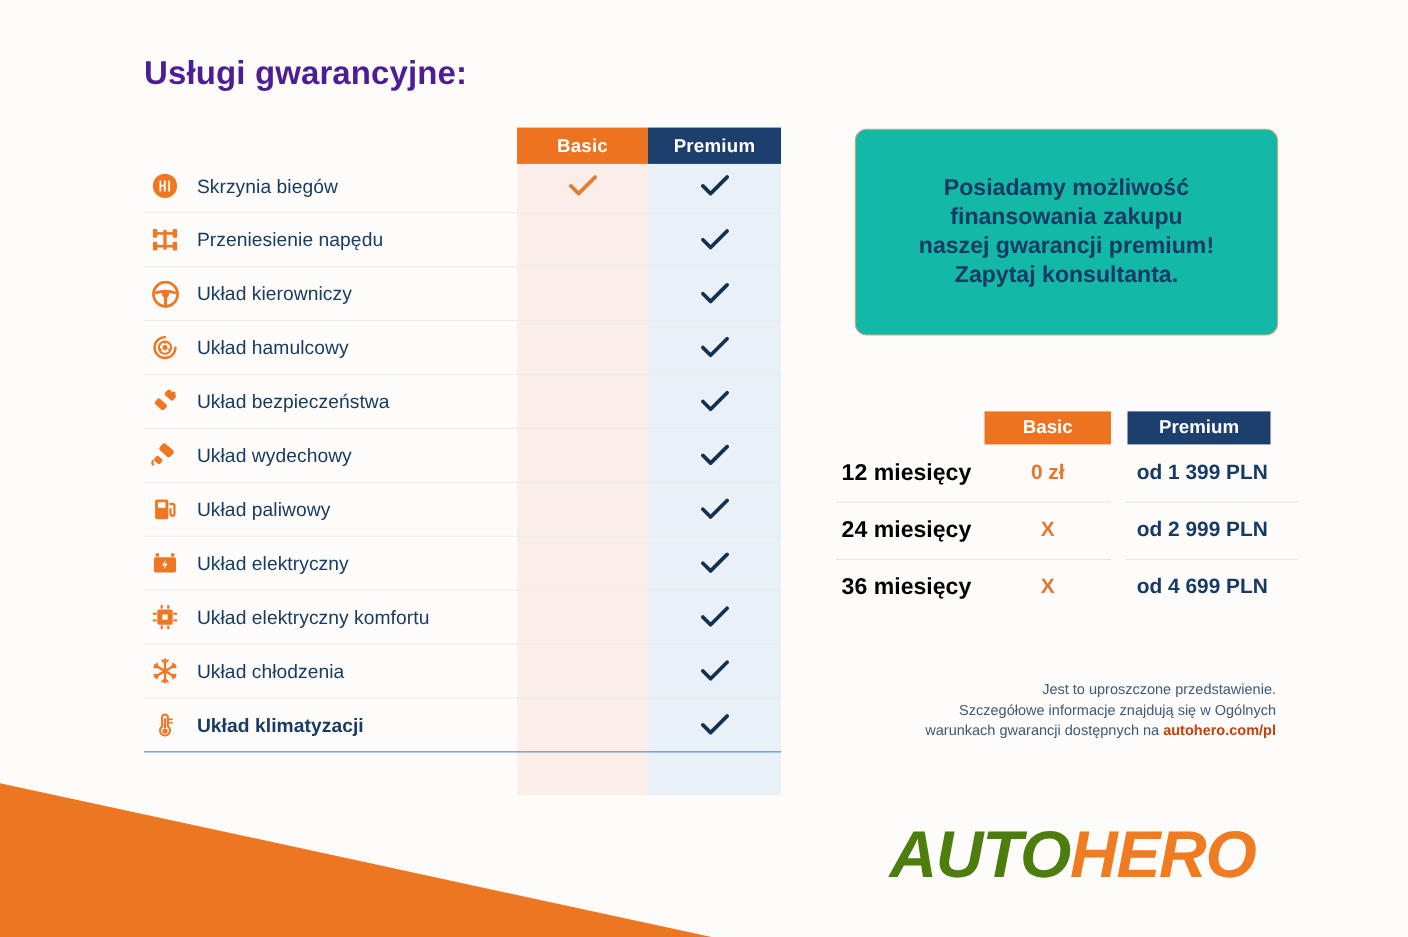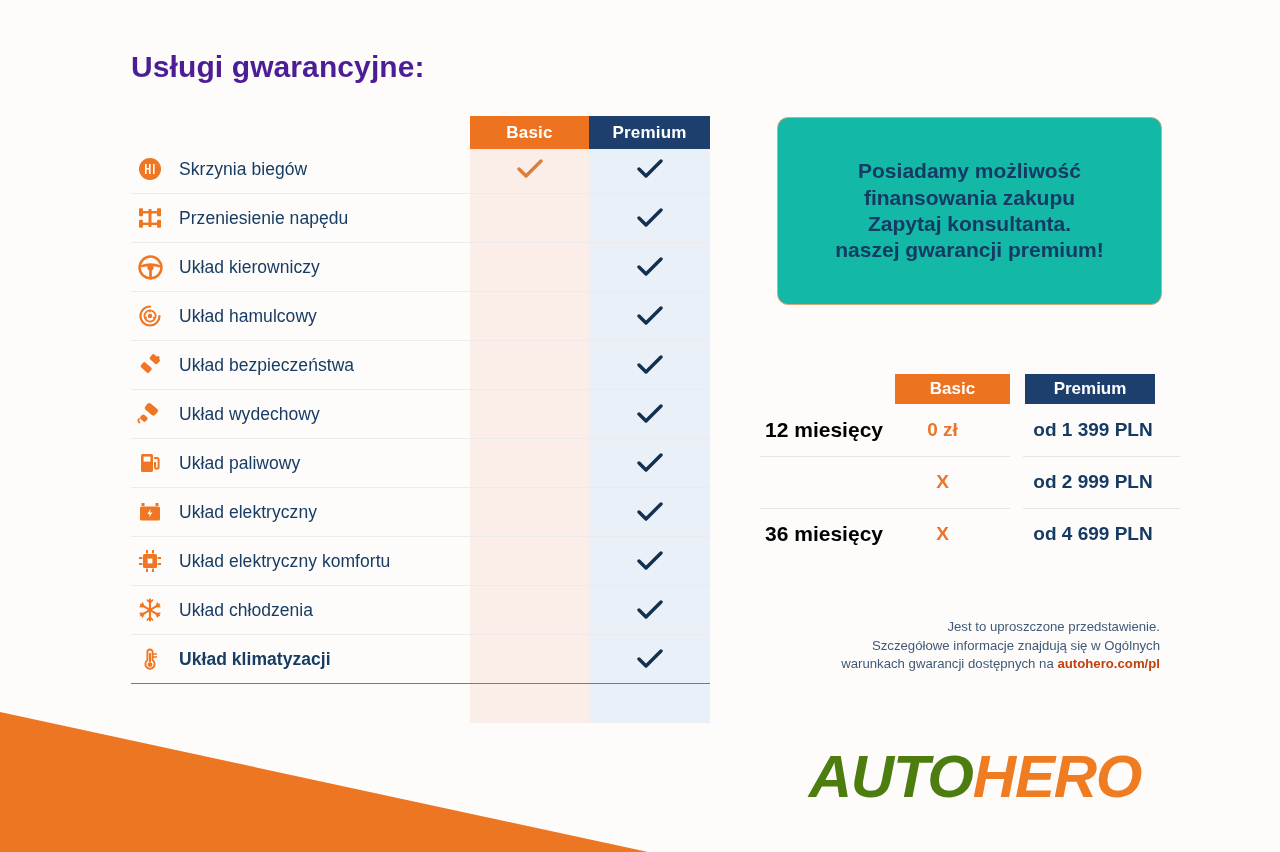--- a/index.html
+++ b/index.html
@@ -90,21 +90,21 @@
   }
   .ph.basic{left:135px;width:115px;background:#ee7321;}
   .ph.premium{left:265px;width:130px;background:#1c3f6e;}
 
   .prow{position:relative;height:52px;}
   .prow .sep-a{position:absolute;left:0;top:0;width:250px;height:1px;background:#e7e5e4;}
   .prow .sep-b{position:absolute;left:263px;top:0;width:157px;height:1px;background:#e7e5e4;}
   .pc{position:absolute;top:0;height:52px;display:flex;align-items:center;}
   .pc.term{left:0;width:135px;justify-content:flex-end;
     font-size:21px;font-weight:bold;color:#000000;padding-right:12px;box-sizing:border-box;}
-  .pc.basic{left:125px;width:115px;justify-content:center;
+  .pc.basic{left:135px;width:115px;justify-content:center;
     font-size:19px;font-weight:bold;color:#e8762c;}
   .pc.premium{left:258px;width:150px;justify-content:center;
     font-size:19px;font-weight:bold;color:#153a63;white-space:nowrap;}
 
   .disclaimer{
     position:absolute;left:0px;top:618px;width:400px;
     text-align:right;font-size:13.2px;color:#3f5a77;line-height:1.42;
   }
   .disclaimer b{font-weight:bold;color:#c2410c;}
 
@@ -370,41 +370,42 @@
 
     </div>
   </div>
 
   <div class="right-panel">
 
     <div class="promo-box">
       <div class="promo-text">
         <div>Posiadamy możliwość</div>
         <div>finansowania zakupu</div>
+        <div>naszej gwarancji premium!</div>
         <div>Zapytaj konsultanta.</div>
-        <div>naszej gwarancji premium!</div>
       </div>
     </div>
 
     <div class="price">
       <div class="price-head">
         <div class="ph basic">Basic</div>
         <div class="ph premium">Premium</div>
       </div>
 
       <div class="prow first">
 
         <div class="pc term">12 miesięcy</div>
         <div class="pc basic">0 zł</div>
         <div class="pc premium">od 1 399 PLN</div>
       </div>
 
       <div class="prow">
         <div class="sep-a"></div>
         <div class="sep-b"></div>
+        <div class="pc term">24 miesięcy</div>
         <div class="pc basic">X</div>
         <div class="pc premium">od 2 999 PLN</div>
       </div>
 
       <div class="prow">
         <div class="sep-a"></div>
         <div class="sep-b"></div>
         <div class="pc term">36 miesięcy</div>
         <div class="pc basic">X</div>
         <div class="pc premium">od 4 699 PLN</div>

